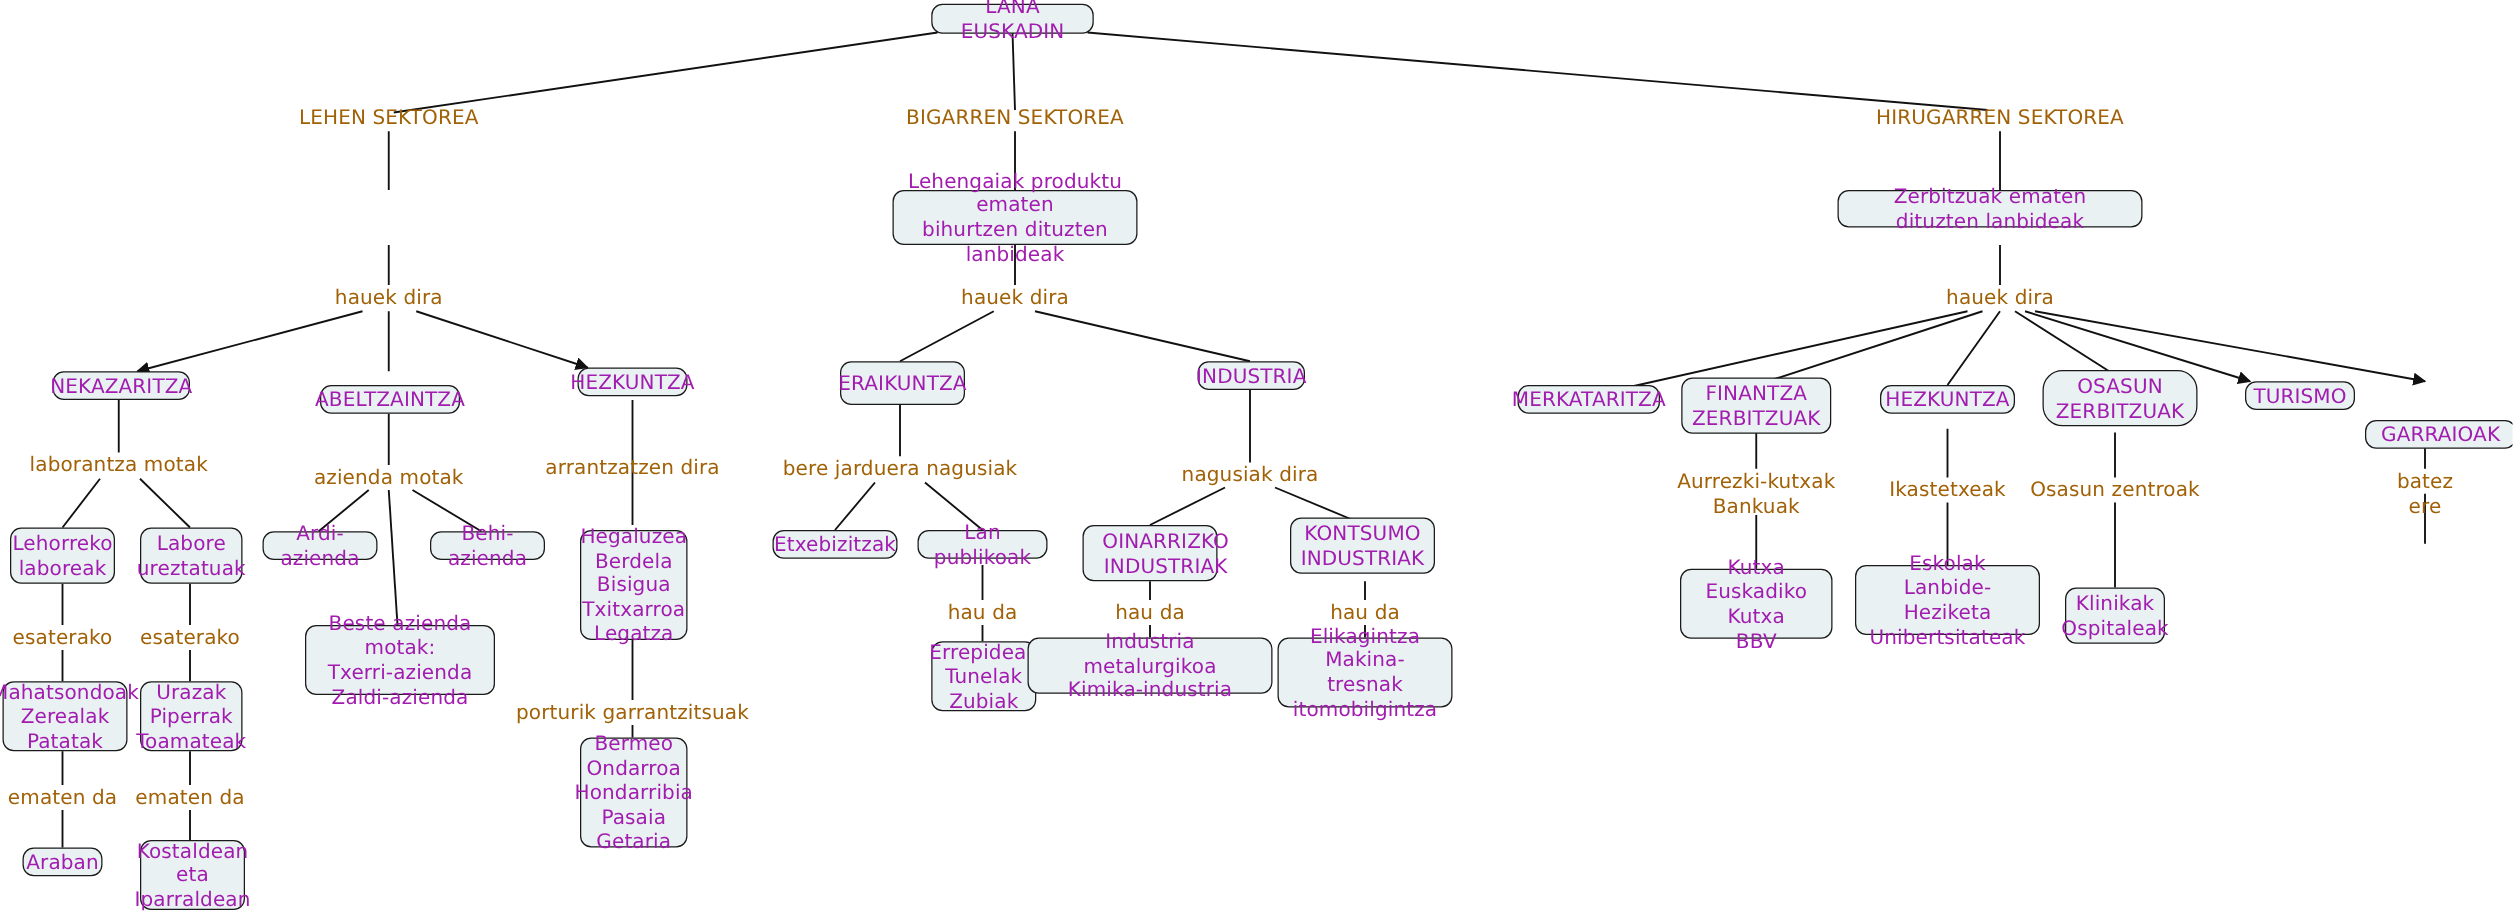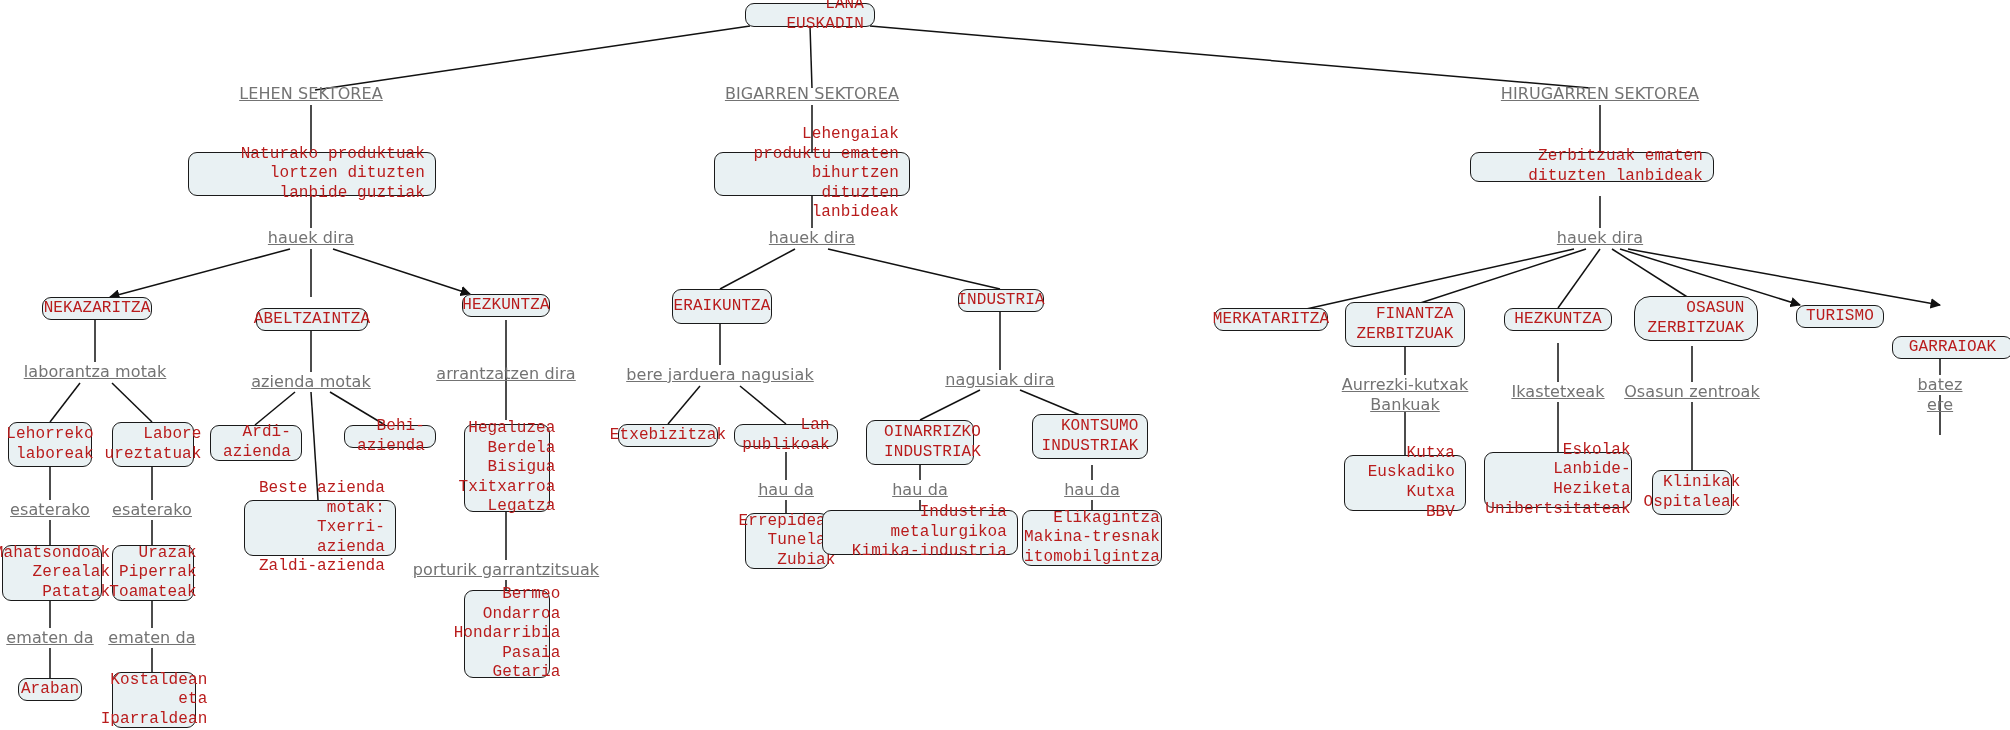--- a/index.html
+++ b/index.html
@@ -27,40 +27,38 @@
   }
   .node {
     position: absolute;
     box-sizing: border-box;
     background: #e9f1f3;
     border: 1px solid #1a1a1a;
     border-radius: 9px;
     display: flex;
     align-items: center;
     justify-content: center;
-    text-align: right;
-    color: #b91c1c;
+    text-align: center;
+    color: #a21caf;
     font-size: 16px;
     line-height: 1.22;
     padding: 4px 10px;
     white-space: pre-line;
     letter-spacing: 0.1px;
-    font-family: Liberation Mono, monospace;
   }
   .linklabel {
     position: absolute;
-    color: #737373;
+    color: #a16207;
     font-size: 16px;
     line-height: 1.22;
     text-align: center;
     white-space: pre-line;
     transform: translateX(-50%);
     background: transparent;
     letter-spacing: 0.1px;
-    text-decoration: underline;
   }
 </style>
 </head>
 <body>
 
 <div id="map-root">
 
   <svg id="edges" viewBox="0 0 2010 730">
     <defs>
       <marker id="arrow" viewBox="0 0 10 10" refX="9" refY="5" markerWidth="7" markerHeight="7" orient="auto-start-reverse">
@@ -136,22 +134,20 @@
       <path d="M 1558 402 L 1558 452"></path>
       <path d="M 1692 346 L 1692 382"></path>
       <path d="M 1692 402 L 1692 470"></path>
       <path d="M 1940 343 L 1940 375"></path>
       <path d="M 1940 395 L 1940 435"></path>
     </g>
   </svg>
 
   <div class="node" style="left:745px; top:3px; width:130px; height:24px;">LANA EUSKADIN</div>
 
-  <div class="node" style="left:188px; top:152px; width:248px; height:44px;">Naturako produktuak lortzen dituzten
-lanbide guztiak</div>
 
   <div class="node" style="left:714px; top:152px; width:196px; height:44px;">Lehengaiak produktu ematen
 bihurtzen dituzten lanbideak</div>
 
   <div class="node" style="left:1470px; top:152px; width:244px; height:30px;">Zerbitzuak ematen dituzten lanbideak</div>
 
   <div class="node" style="left:42px; top:297px; width:110px; height:23px;">NEKAZARITZA</div>
 
   <div class="node" style="left:256px; top:308px; width:112px; height:23px;">ABELTZAINTZA</div>
 
@@ -170,21 +166,21 @@
   <div class="node" style="left:112px; top:545px; width:82px; height:56px;">Urazak
 Piperrak
 Toamateak</div>
 
   <div class="node" style="left:18px; top:678px; width:64px; height:23px;">Araban</div>
 
   <div class="node" style="left:112px; top:672px; width:84px; height:56px;">Kostaldean
 eta
 Iparraldean</div>
 
-  <div class="node" style="left:210px; top:425px; width:92px; height:36px;">Ardi-azienda</div>
+  <div class="node" style="left:210px; top:425px; width:92px; height:23px;">Ardi-azienda</div>
 
   <div class="node" style="left:344px; top:425px; width:92px; height:23px;">Behi-azienda</div>
 
   <div class="node" style="left:244px; top:500px; width:152px; height:56px;">Beste azienda motak:
 Txerri-azienda
 Zaldi-azienda</div>
 
   <div class="node" style="left:464px; top:424px; width:86px; height:88px;">Hegaluzea
 Berdela
 Bisigua

